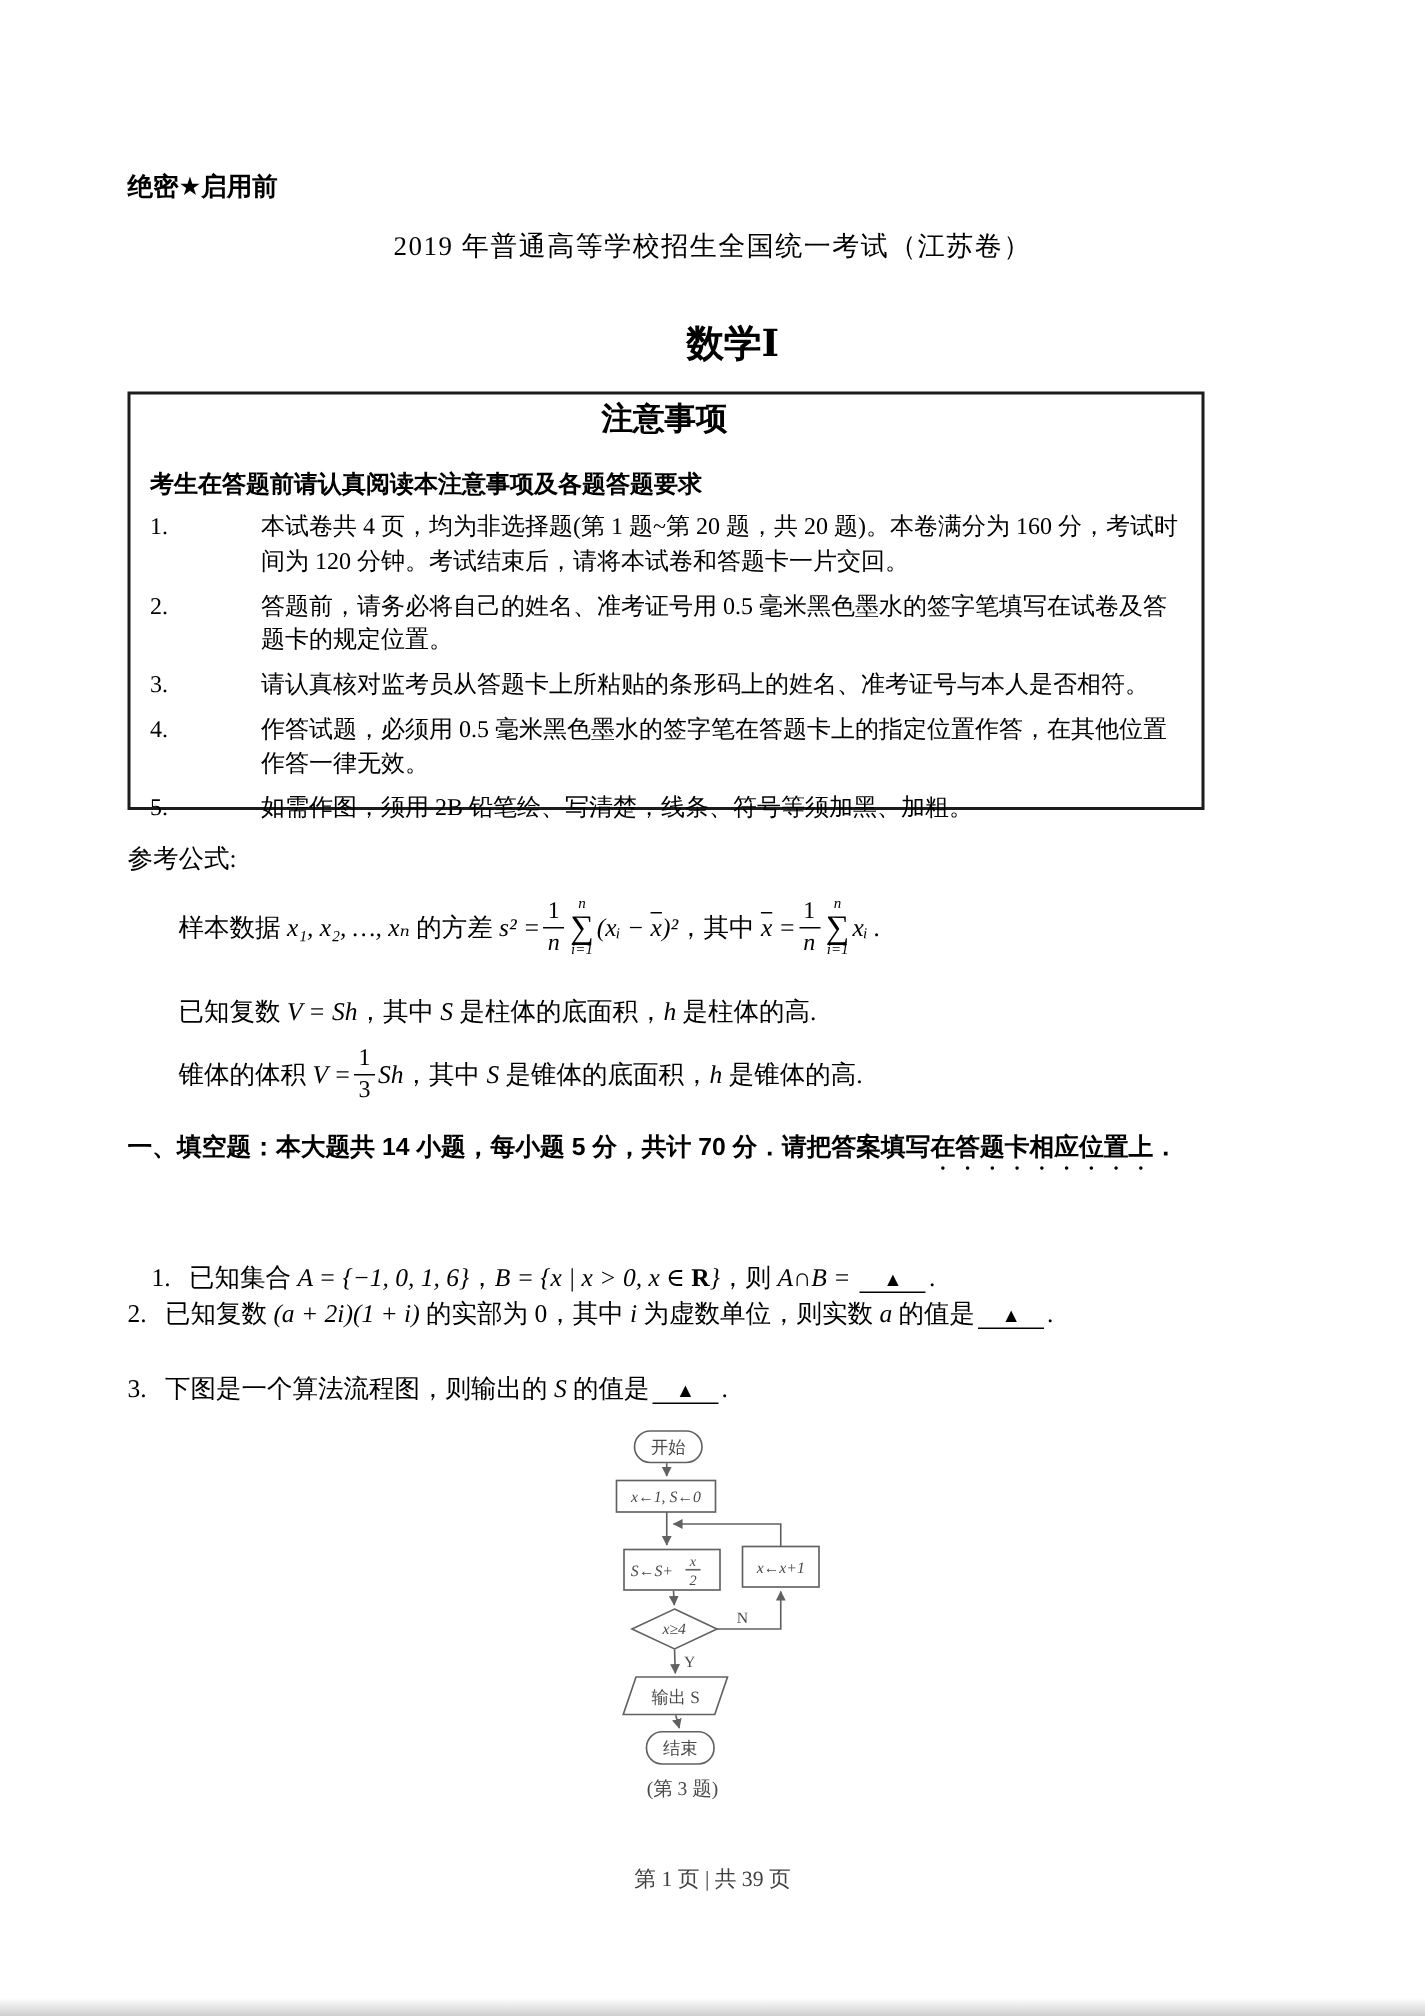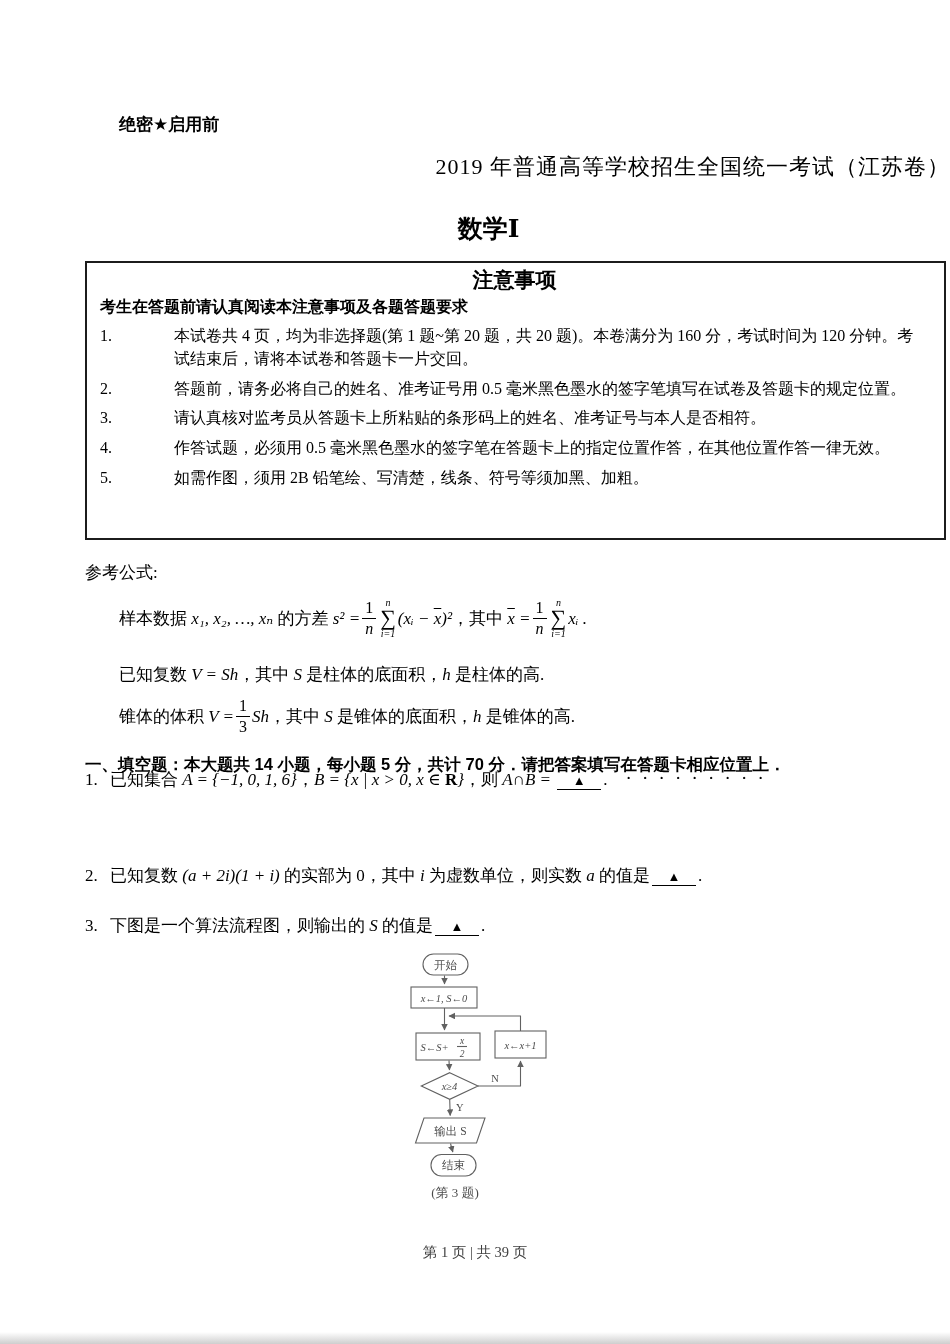--- a/index.html
+++ b/index.html
@@ -4,41 +4,41 @@
 <style>
   html,body { margin:0; padding:0; background:#ffffff; }
   .page {
     position:relative; width:950px; height:1344px; background:#ffffff;
     font-family:"Liberation Serif","DejaVu Serif",serif; color:#000;
     overflow:hidden;
   }
   .security {
     position:absolute; left:85px; top:113px;
     font-family:"Liberation Sans","DejaVu Sans",sans-serif;
-    font-weight:bold; font-size:17px;margin-left:34px;
+    font-weight:bold; font-size:17px;
   }
   .exam-title {
-    position:absolute; left:0; right:0; top:152px; text-align:right;
-    font-size:22px; font-weight:normal; margin:0; letter-spacing:1px;
+    position:absolute; left:0; right:0; top:152px; text-align:center;
+    font-size:18px; font-weight:normal; margin:0; letter-spacing:1px;
   }
   .subject {
     position:absolute; left:0; right:0; top:212px; text-align:center;
     font-size:25px; font-weight:bold; margin:0;padding-left:27px;
   }
   .notice-box {
-    position:absolute; left:85px; top:261px; width:861px; height:279px;
+    position:absolute; left:85px; top:261px; width:718px; height:279px;
     box-sizing:border-box; border:2px solid #1c1c1c; padding:4px 15px 0 13px;
   }
   .notice-title {
     text-align:center; font-family:"Liberation Sans","DejaVu Sans",sans-serif;
     font-weight:bold; font-size:21px; line-height:1.25;
   }
   .notice-sub {
     font-family:"Liberation Sans","DejaVu Sans",sans-serif;
-    font-weight:bold; font-size:16px; margin-top:4px;
+    font-weight:bold; font-size:16px; margin-top:20px;
   }
   .notice-item { display:flex; margin-top:7px; font-size:16px; line-height:1.42; }
   .notice-item .no { width:27px; flex:none; }
   .notice-item .txt { flex:1;margin-left:47px; }
   .ref-label { position:absolute; left:85px; top:549px; font-size:17px;margin-top:12px; }
   .formula { position:absolute; left:119px; font-size:17px; white-space:nowrap; }
   .f1 { top:594px; line-height:50px; }
   .f2 { top:663px; line-height:1.4; }
   .f3 { top:695px; line-height:44px; }
   .mi { font-style:italic; font-family:"Liberation Serif","DejaVu Serif","DejaVu Sans",serif; }
@@ -55,21 +55,21 @@
   .sec-head {
     position:absolute; left:85px; top:754px;
     font-family:"Liberation Sans","DejaVu Sans",sans-serif;
     font-weight:bold; font-size:16.5px;
   }
   .em-dots {
     -webkit-text-emphasis:filled dot; -webkit-text-emphasis-position:under right;
     text-emphasis:filled dot; text-emphasis-position:under right;
   }
   .question { position:absolute; left:85px; font-size:17px; white-space:nowrap; }
-  .q1 { top:768px; } .q2 { top:864px; } .q3 { top:914px; }
+  .q1 { top:840px;margin-left:16px; } .q2 { top:864px; } .q3 { top:914px; }
   .qno { display:inline-block; min-width:25px; }
   .blank {
     display:inline-block; min-width:40px; text-align:center;
     border-bottom:1.5px solid #000; font-size:13px; line-height:1.15;
     margin:0 2px; padding:0 2px;
   }
   .flow { position:absolute; left:383px; top:946px; opacity:0.87; }
   .flow text { fill:#2e2e2e; font-family:"Liberation Serif","DejaVu Serif",serif; }
   .flow .shape { fill:none; stroke:#4a4a4a; stroke-width:1.1; }
   .flow .ln { fill:none; stroke:#4a4a4a; stroke-width:1.1; }

